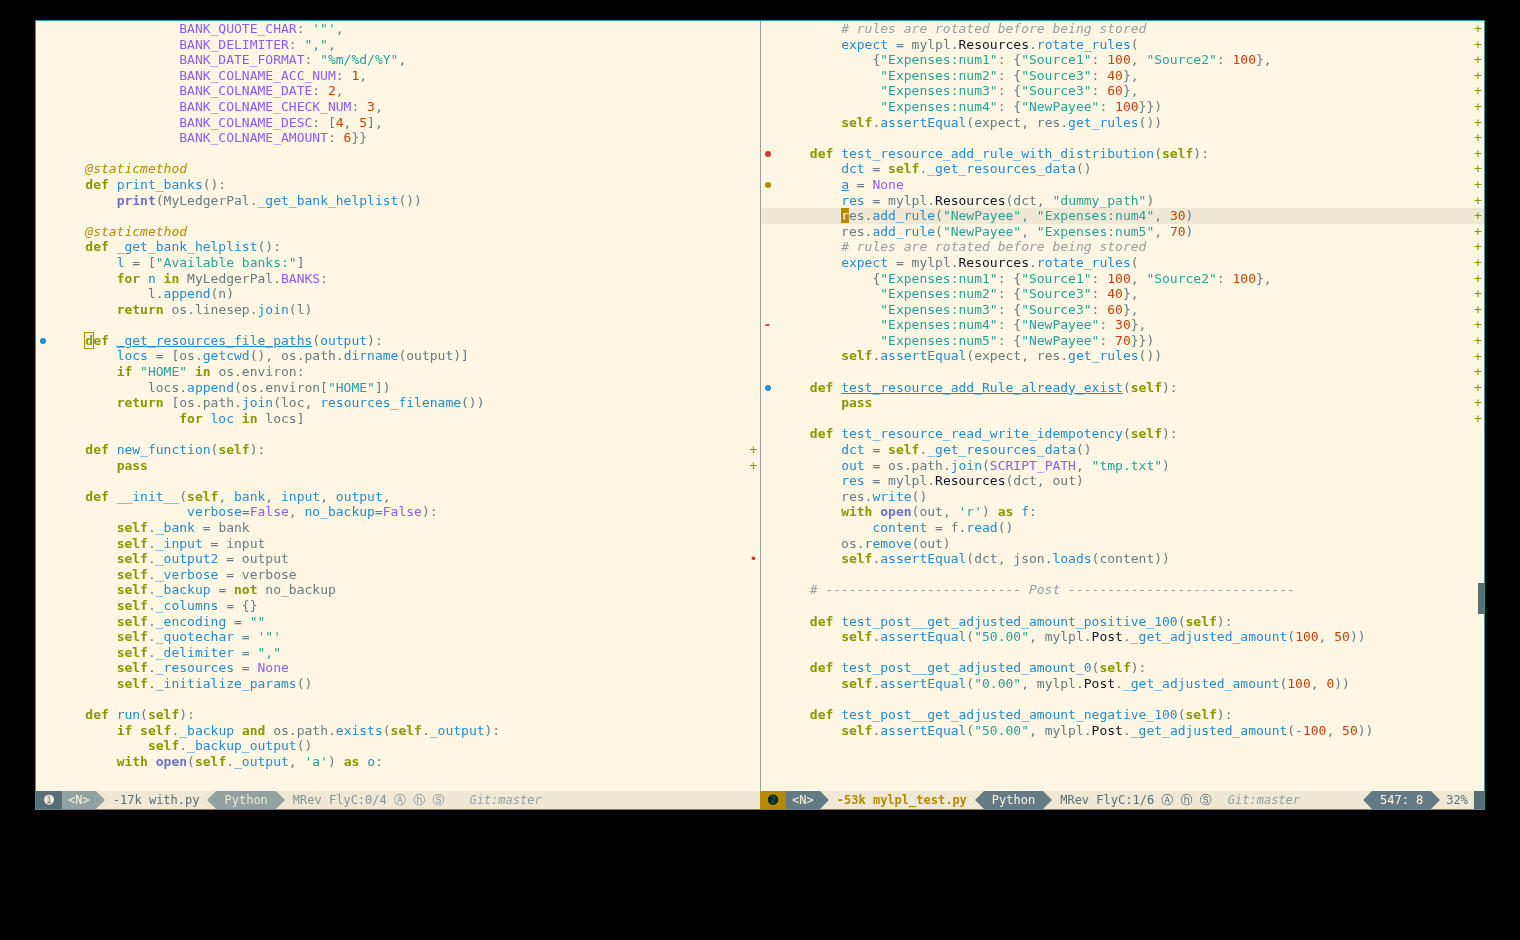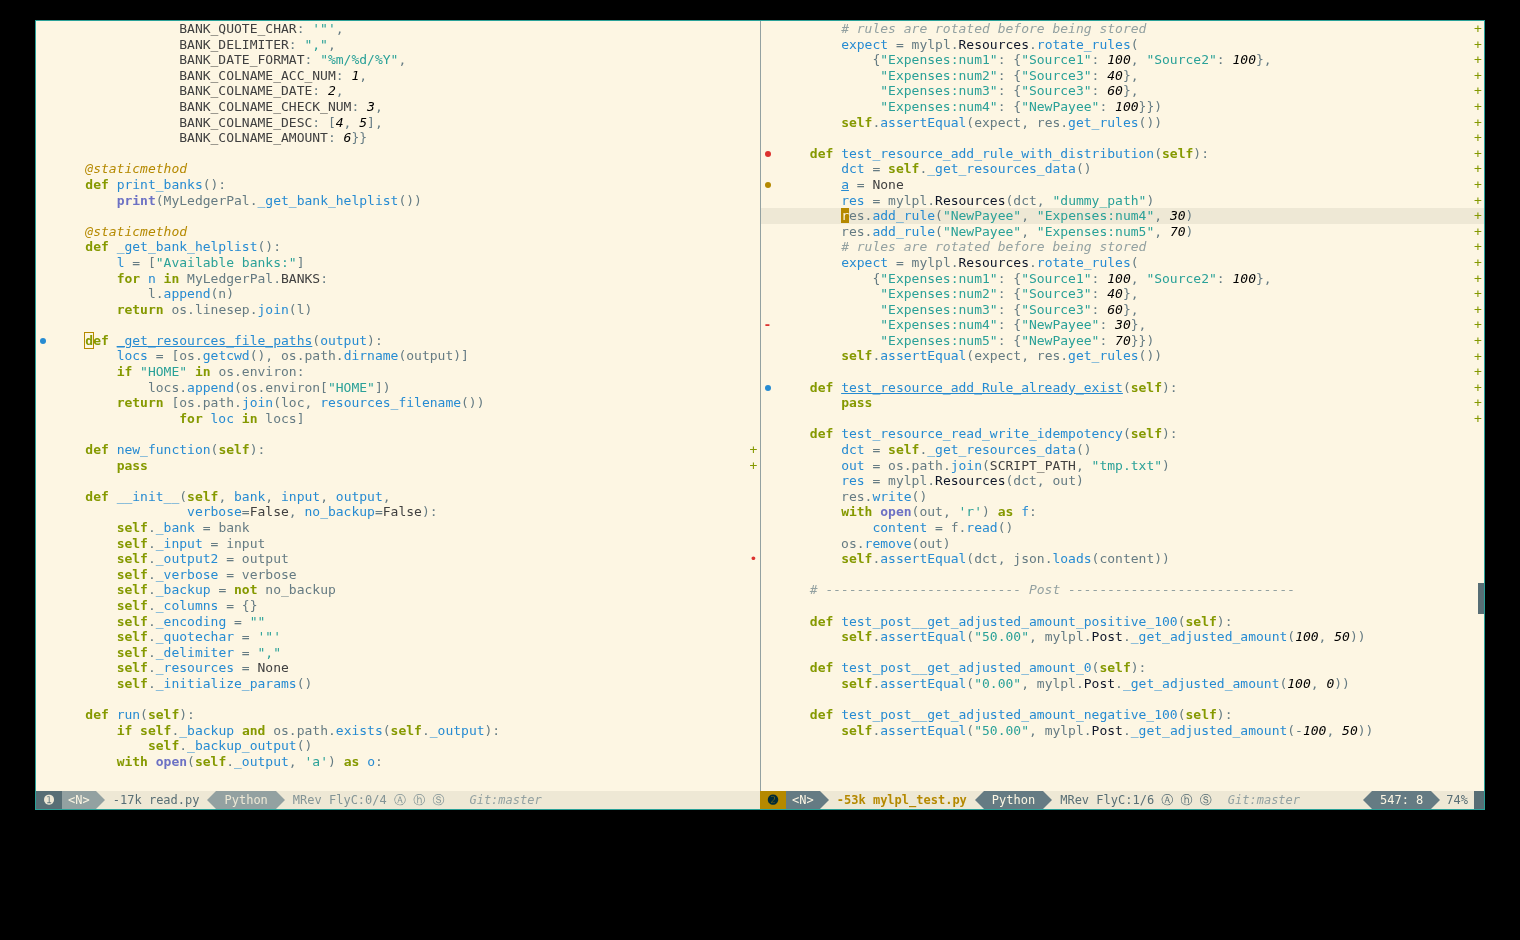--- a/index.html
+++ b/index.html
@@ -9,23 +9,23 @@
   .pane { flex: 1; position: relative; overflow: hidden; line-height: 15.6px; }
   .pane:first-child { border-right: 1px solid #93a1a1; }
   .gutter { position: absolute; left: 0; top: 0; bottom: 0; width: 18px; }
   .fringe-r { position: absolute; right: 0; top: 0; bottom: 0; width: 12px; text-align: center; color: #859900; }
   .code { position: absolute; left: 18px; right: 12px; top: 0; bottom: 0; white-space: pre; color: #657b83; }
   .hl-line { background: #eee8d5; display: block; margin-left: -18px; padding-left: 18px; margin-right: -12px; padding-right: 12px; }
   .cursor-box { background: #b58900; color: #fdf6e3; }
   .kw { color: #859900; font-weight: bold; }
   .fn { color: #268bd2; }
   .str { color: #2aa198; }
-  .num { color: #000000; font-style: italic; }
+  .num { color: #c2410c; }
   .var { color: #268bd2; }
-  .const { color: #404040; }
+  .const { color: #8b5cf6; }
   .cmt { color: #93a1a1; font-style: italic; }
   .bi { color: #6c71c4; font-weight: bold; }
   .typ { color: #0f172a; }
   .decor { color: #b58900; font-style: italic; }
   .underline { text-decoration: underline; }
   .dim-box { outline: 1px solid #b58900; display: inline-block; }
   .dot { position: absolute; width: 6px; height: 6px; border-radius: 50%; left: 4px; }
   .dot.red { background: #dc322f; }
   .dot.yel { background: #b58900; }
   .dot.blu { background: #268bd2; }
@@ -112,21 +112,21 @@
     </div>
 
   </div>
 
   <div style="display:flex">
 
     <div class="modeline inactive" style="flex:1">
       <div class="ml-seg ml-num inactive">➊</div>
       <div class="ml-state">&lt;N&gt;</div>
       <div class="ml-arrow-r" style="border-left:9px solid #93a1a1"></div>
-      <div class="ml-seg ml-file">- <span>17k</span>&nbsp;<span>read.py</span></div>
+      <div class="ml-seg ml-file">- <span>17k</span>&nbsp;<span>with.py</span></div>
       <div class="ml-arrow-l" style="border-right:9px solid #93a1a1"></div>
       <div class="ml-seg ml-mode inactive">Python</div>
       <div class="ml-arrow-r" style="border-left:9px solid #93a1a1"></div>
       <div class="ml-seg ml-minor">MRev FlyC:0/4 Ⓐ ⓗ Ⓢ</div>
       <div class="ml-arrow-l" style="border-right:9px solid #eee8d5"></div>
       <div class="ml-seg ml-git">Git:master</div>
       <div class="spacer"></div>
     </div>
 
     <div class="modeline active" style="flex:1">
@@ -136,17 +136,17 @@
       <div class="ml-seg ml-file active">- <span>53k</span>&nbsp;<span>mylpl_test.py</span></div>
       <div class="ml-arrow-l" style="border-right:9px solid #657b83"></div>
       <div class="ml-seg ml-mode active">Python</div>
       <div class="ml-arrow-r" style="border-left:9px solid #657b83"></div>
       <div class="ml-seg ml-minor" style="color:#586e75">MRev FlyC:1/6 Ⓐ ⓗ Ⓢ</div>
       <div class="ml-seg ml-git">Git:master</div>
       <div class="spacer"></div>
       <div class="ml-arrow-l" style="border-right:9px solid #657b83"></div>
       <div class="ml-pos active">547: 8</div>
       <div class="ml-arrow-r" style="border-left:9px solid #657b83"></div>
-      <div class="ml-pct">74%</div>
+      <div class="ml-pct">32%</div>
       <div style="width:10px;background:#586e75"></div>
     </div>
   </div>
 </div>
 
 </body></html>

